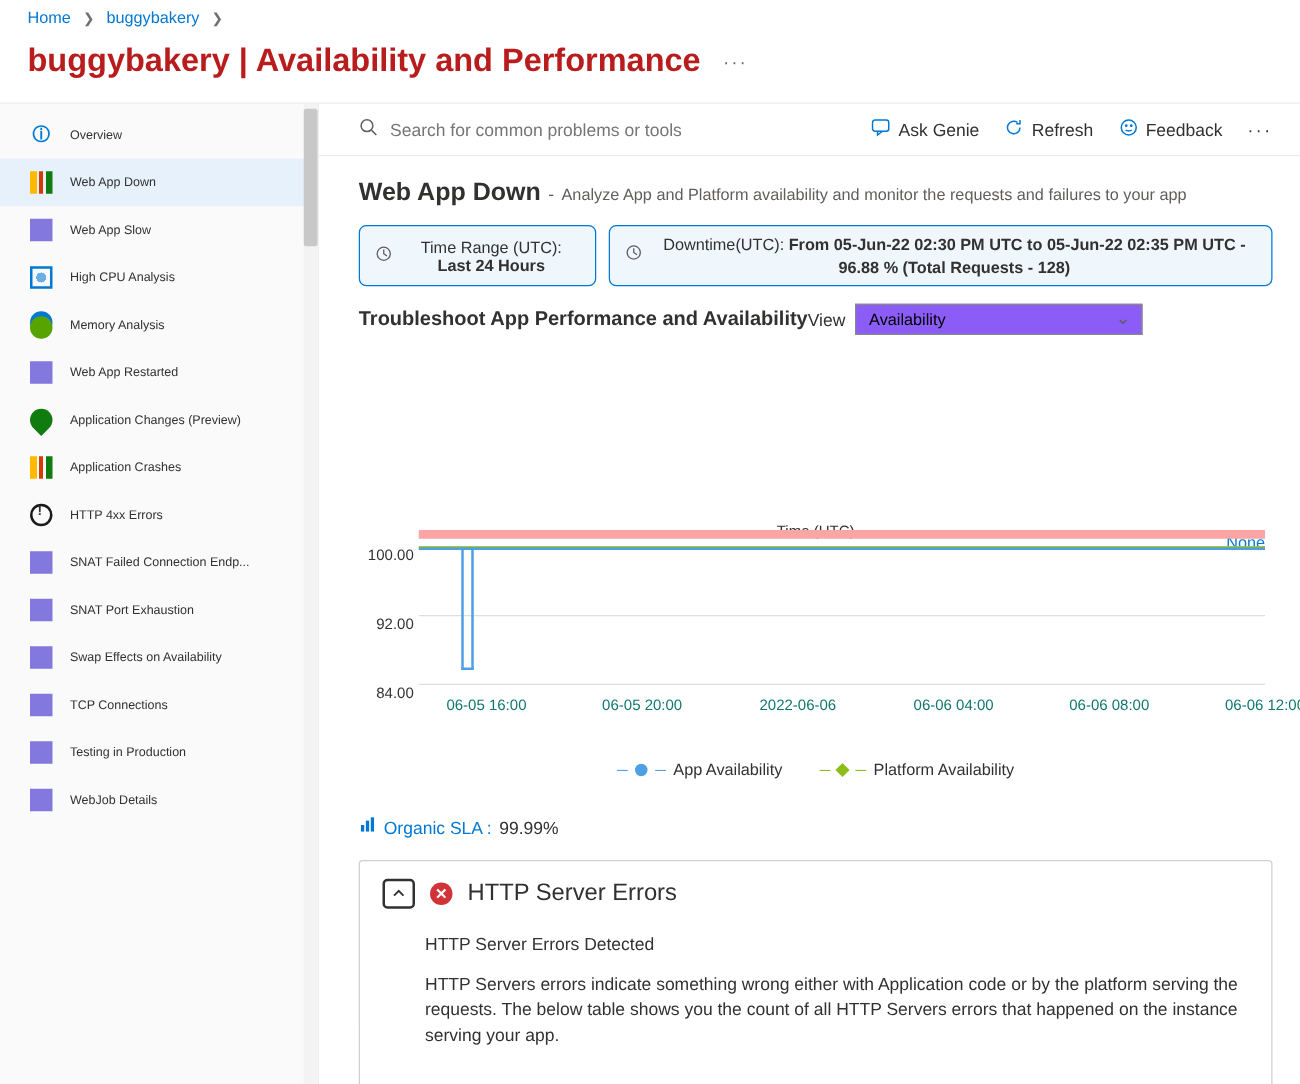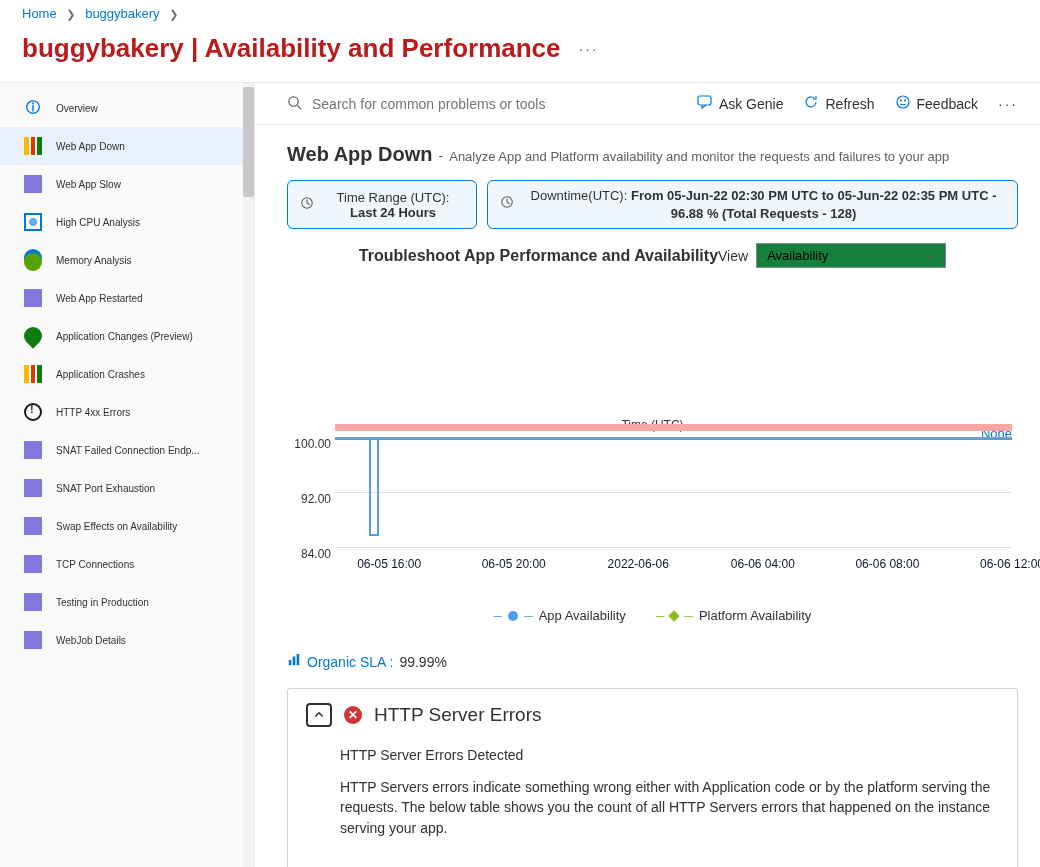--- a/index.html
+++ b/index.html
@@ -48,34 +48,34 @@
   .section-title { font-size:20px; font-weight:600; margin-bottom:0;}
   .section-sub { color:#605e5c; font-size:13px; }
   .heading-row { display:flex; align-items:baseline; gap:6px; flex-wrap:wrap; margin-bottom:14px;}
   
   .pills { display:flex; gap:10px; margin-bottom:14px;}
   .pill { flex:0 0 auto; border:1px solid #0078d4; border-radius:6px; background:#eff6fc; display:flex; align-items:center; padding:6px 12px; gap:8px; color:#323130; font-size:13px;}
   .pill.small { width:190px; justify-content:center; text-align:center;}
   .pill.big { flex:1; justify-content:center; text-align:center; line-height:1.35;}
   .pill .clock{color:#605e5c;}
   
-  .subhead-row{display:flex;align-items:center;justify-content:center;margin-bottom:8px;}
+  .subhead-row{display:flex;align-items:center;justify-content:flex-start;margin-bottom:8px;}
   .subhead{font-size:16px;font-weight:600;}
   .view-select{display:flex;align-items:center;gap:8px;}
-  .selectbox{border:1px solid #8a8886;padding:4px 28px 4px 10px;width:190px;font-size:13px;background:#15803d;appearance:none;position:relative;}
+  .selectbox{border:1px solid #8a8886;padding:4px 28px 4px 10px;width:230px;font-size:13px;background:#8b5cf6;appearance:none;position:relative;}
   .select-wrap{position:relative;}
   .select-wrap::after{content:"⌄";position:absolute;right:10px;top:3px;color:#605e5c;pointer-events:none;}
   
   
   .chart-wrap{position:relative;height:180px;margin-top:10px;}
   .chart-none{position:absolute;right:6px;top:8px;color:#0078d4;text-decoration:underline;font-size:13px;cursor:pointer;}
   .chart{position:absolute;left:48px;right:6px;top:6px;height:120px;border-top:7px solid #fca5a5;}
   .chart .gridline{position:absolute;left:0;right:0;border-top:1px solid #e1dfdd;}
   .chart .ylab{position:absolute;left:-44px;top:-7px;font-size:12px;color:#323130;width:40px;text-align:right;}
-  .chart .xlab{position:absolute;top:126px;font-size:12px;color:#0f172a;transform:translateX(-50%);white-space:nowrap;}
+  .chart .xlab{position:absolute;top:126px;font-size:12px;color:#0f766e;transform:translateX(-50%);white-space:nowrap;}
   .axis-title{text-align:center;font-size:12px;color:#323130;margin-top:150px;}
   
   .line-green{position:absolute;left:0;right:0;top:6px;height:2px;background:#8cbd18;}
   .line-blue{position:absolute;left:0;right:0;top:7px;height:2px;background:#4f9fe6;}
   .spike{position:absolute;top:7px;width:10px;height:98px;border-left:2px solid #4f9fe6;border-right:2px solid #4f9fe6;border-bottom:2px solid #4f9fe6;}
   .legend{display:flex;justify-content:center;gap:30px;font-size:13px;color:#323130;margin-top:10px;}
   .legend .item{display:flex;align-items:center;gap:6px;}
   .dot{width:10px;height:10px;border-radius:50%;}
   .dot.bl{background:#4f9fe6;}
   .diamond{width:8px;height:8px;background:#8cbd18;transform:rotate(45deg);}

